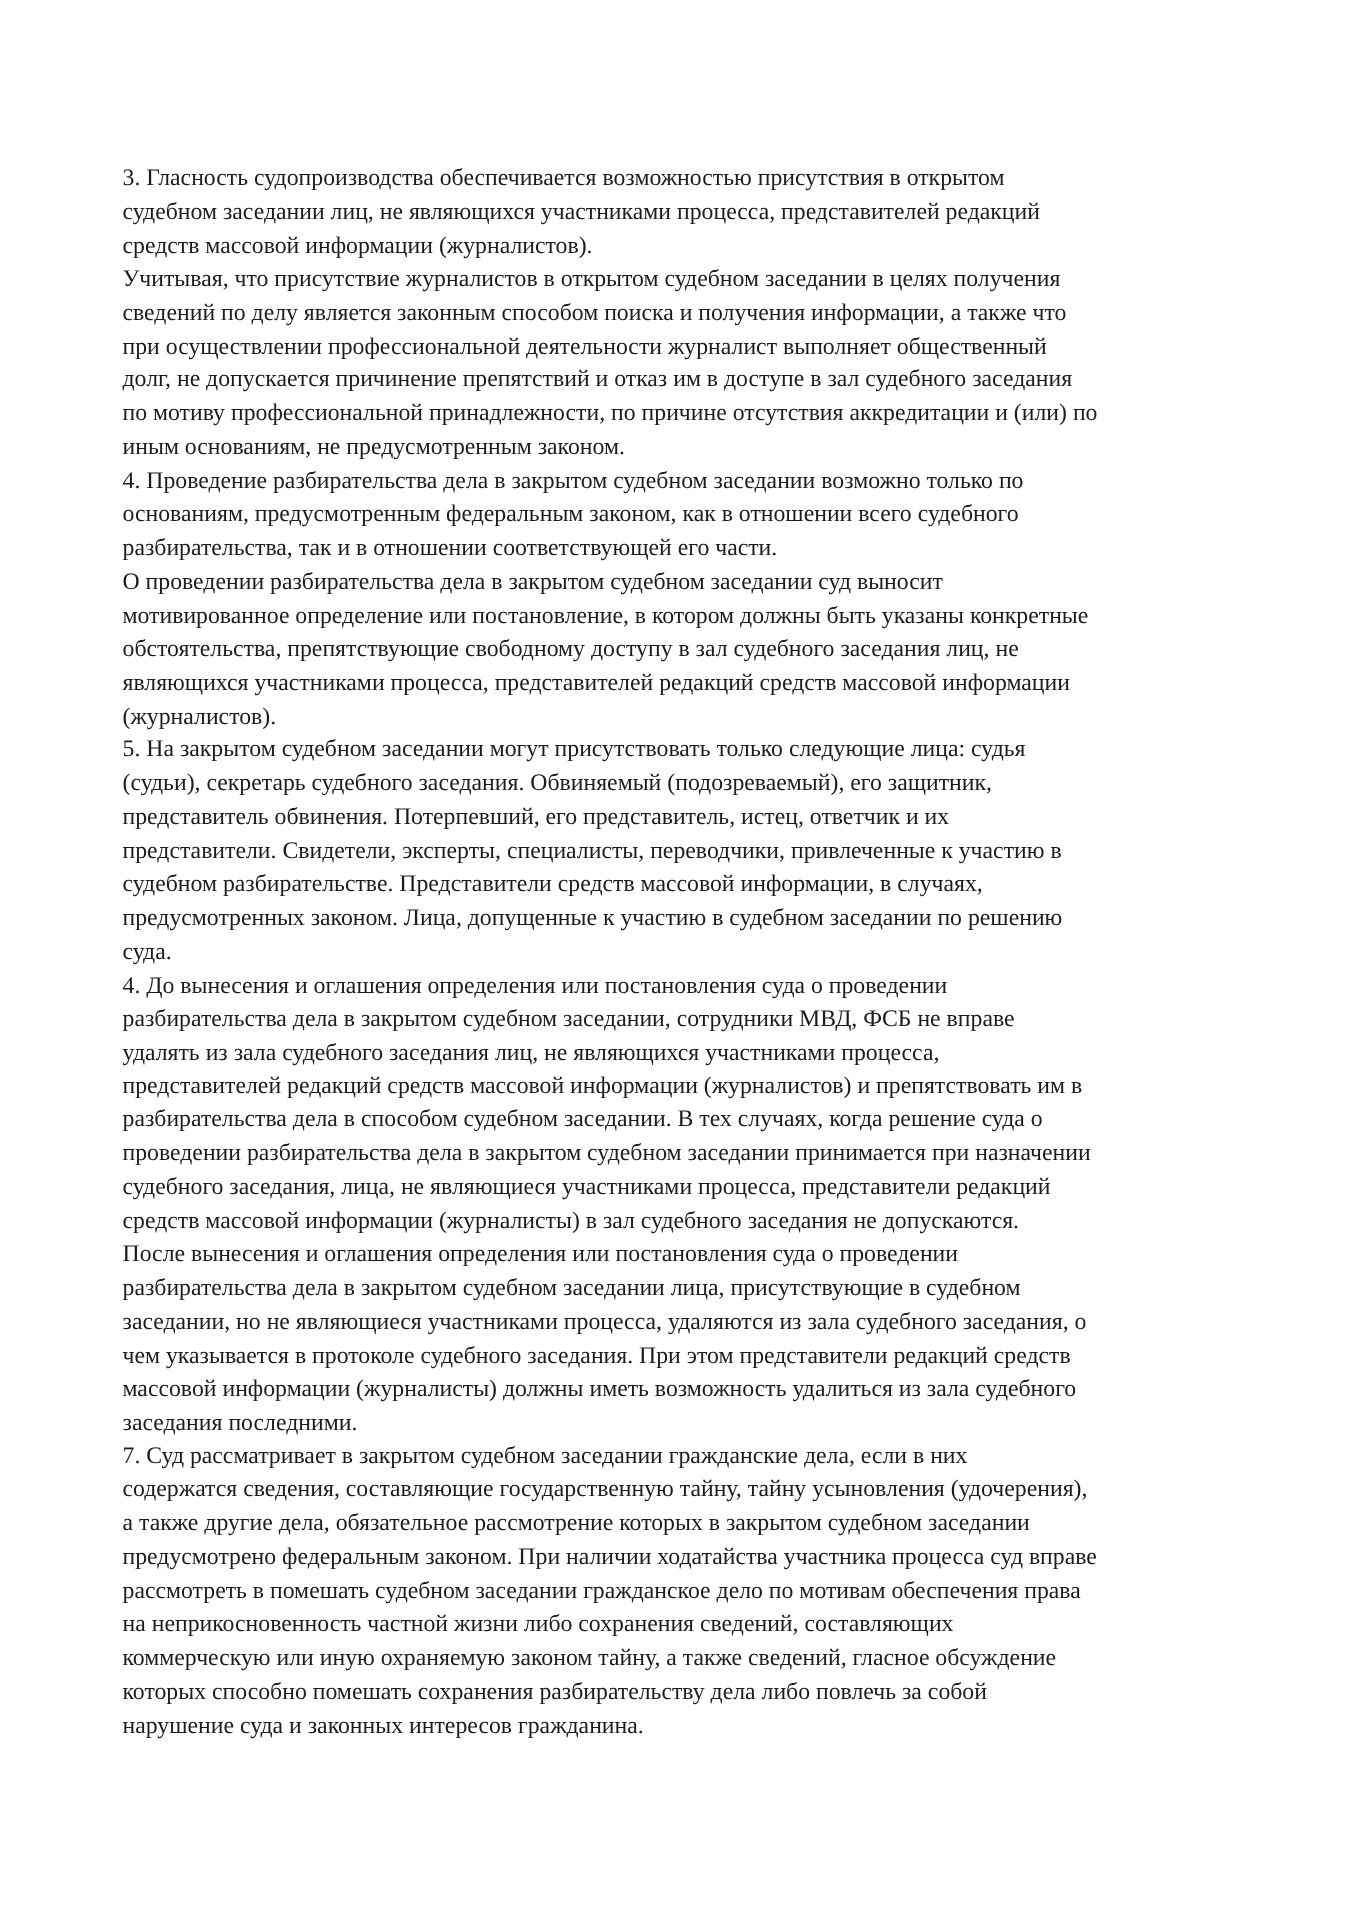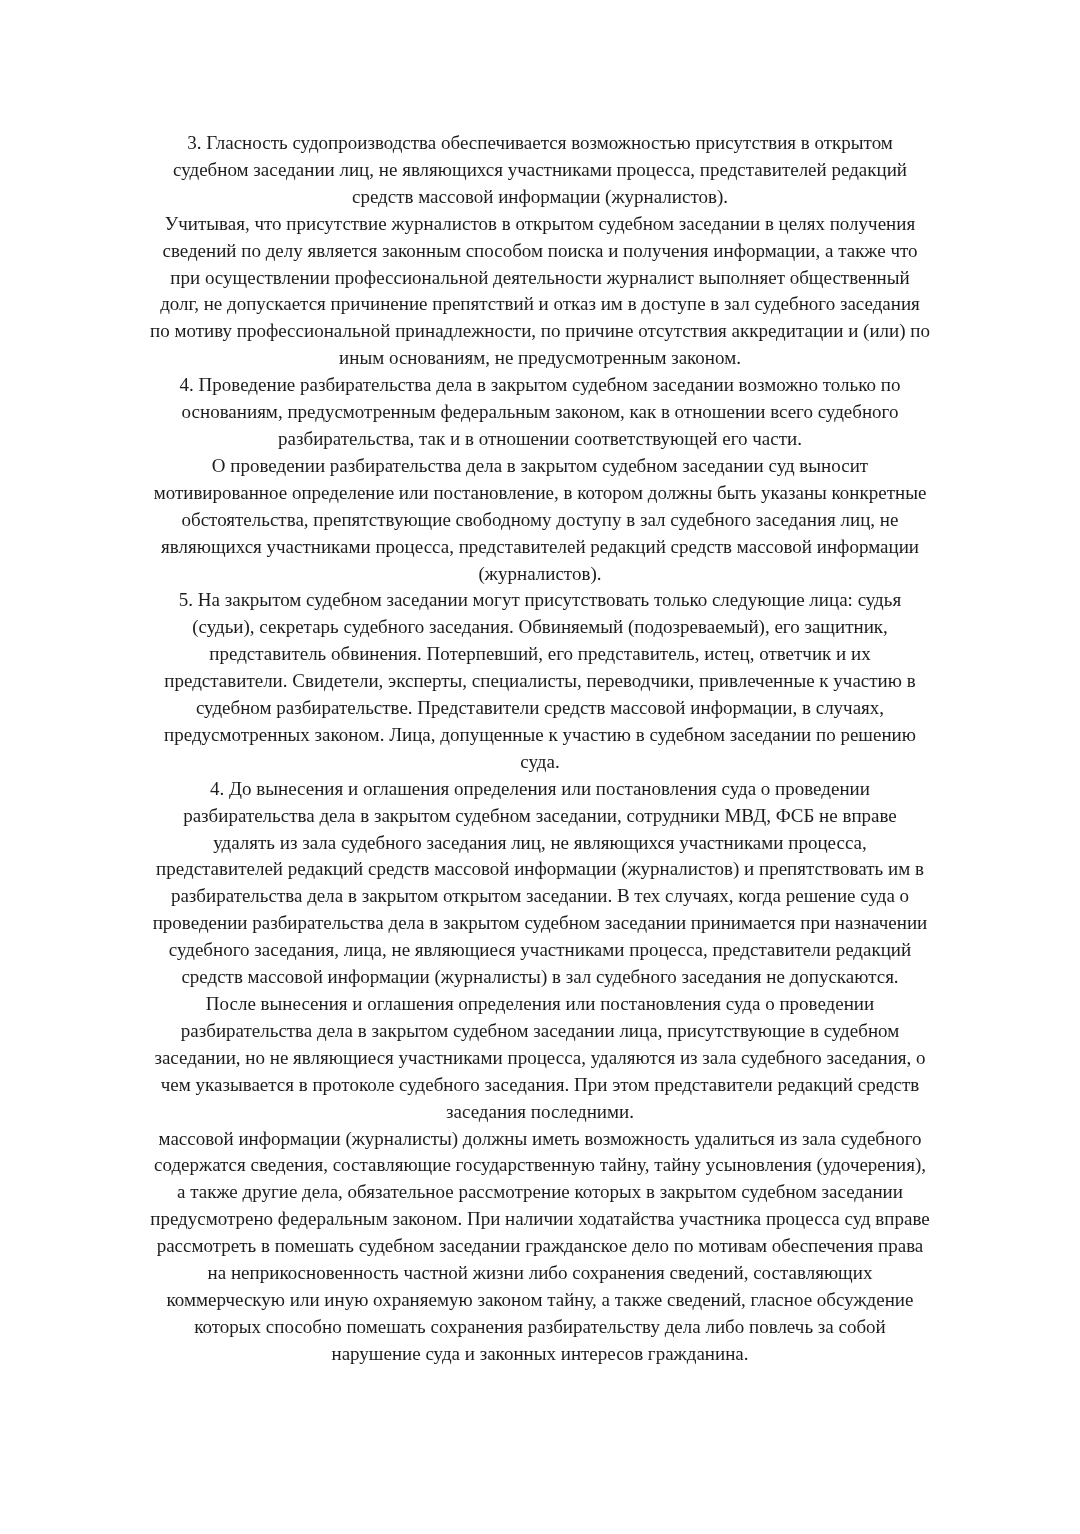--- a/index.html
+++ b/index.html
@@ -27,21 +27,21 @@
     font-size: 19px;
     line-height: 26.9px;
     -webkit-font-smoothing: antialiased;
   }
   .paragraph {
     margin: 0;
     padding: 0;
   }
   .line {
     display: block;
-    text-align: center;
+    text-align: left;
     white-space: nowrap;
   }
 </style>
 </head>
 <body>
 
 <div class="page">
   <div class="doc" id="doc-content">
       <div class="paragraph">
         <div class="line">3. Гласность судопроизводства обеспечивается возможностью присутствия в открытом</div>
@@ -75,34 +75,35 @@
         <div class="line">представители. Свидетели, эксперты, специалисты, переводчики, привлеченные к участию в</div>
         <div class="line">судебном разбирательстве. Представители средств массовой информации, в случаях,</div>
         <div class="line">предусмотренных законом. Лица, допущенные к участию в судебном заседании по решению</div>
         <div class="line">суда.</div>
       </div>
       <div class="paragraph">
         <div class="line">4. До вынесения и оглашения определения или постановления суда о проведении</div>
         <div class="line">разбирательства дела в закрытом судебном заседании, сотрудники МВД, ФСБ не вправе</div>
         <div class="line">удалять из зала судебного заседания лиц, не являющихся участниками процесса,</div>
         <div class="line">представителей редакций средств массовой информации (журналистов) и препятствовать им в</div>
-        <div class="line">разбирательства дела в закрытом открытом заседании. В тех случаях, когда решение суда о</div>
+        <div class="line">разбирательства дела в способом судебном заседании. В тех случаях, когда решение суда о</div>
         <div class="line">проведении разбирательства дела в закрытом судебном заседании принимается при назначении</div>
         <div class="line">судебного заседания, лица, не являющиеся участниками процесса, представители редакций</div>
         <div class="line">средств массовой информации (журналисты) в зал судебного заседания не допускаются.</div>
       </div>
       <div class="paragraph">
         <div class="line">После вынесения и оглашения определения или постановления суда о проведении</div>
         <div class="line">разбирательства дела в закрытом судебном заседании лица, присутствующие в судебном</div>
         <div class="line">заседании, но не являющиеся участниками процесса, удаляются из зала судебного заседания, о</div>
         <div class="line">чем указывается в протоколе судебного заседания. При этом представители редакций средств</div>
+        <div class="line">массовой информации (журналисты) должны иметь возможность удалиться из зала судебного</div>
         <div class="line">заседания последними.</div>
-        <div class="line">массовой информации (журналисты) должны иметь возможность удалиться из зала судебного</div>
       </div>
       <div class="paragraph">
+        <div class="line">7. Суд рассматривает в закрытом судебном заседании гражданские дела, если в них</div>
         <div class="line">содержатся сведения, составляющие государственную тайну, тайну усыновления (удочерения),</div>
         <div class="line">а также другие дела, обязательное рассмотрение которых в закрытом судебном заседании</div>
         <div class="line">предусмотрено федеральным законом. При наличии ходатайства участника процесса суд вправе</div>
         <div class="line">рассмотреть в помешать судебном заседании гражданское дело по мотивам обеспечения права</div>
         <div class="line">на неприкосновенность частной жизни либо сохранения сведений, составляющих</div>
         <div class="line">коммерческую или иную охраняемую законом тайну, а также сведений, гласное обсуждение</div>
         <div class="line">которых способно помешать сохранения разбирательству дела либо повлечь за собой</div>
         <div class="line">нарушение суда и законных интересов гражданина.</div>
       </div>
     </div>

